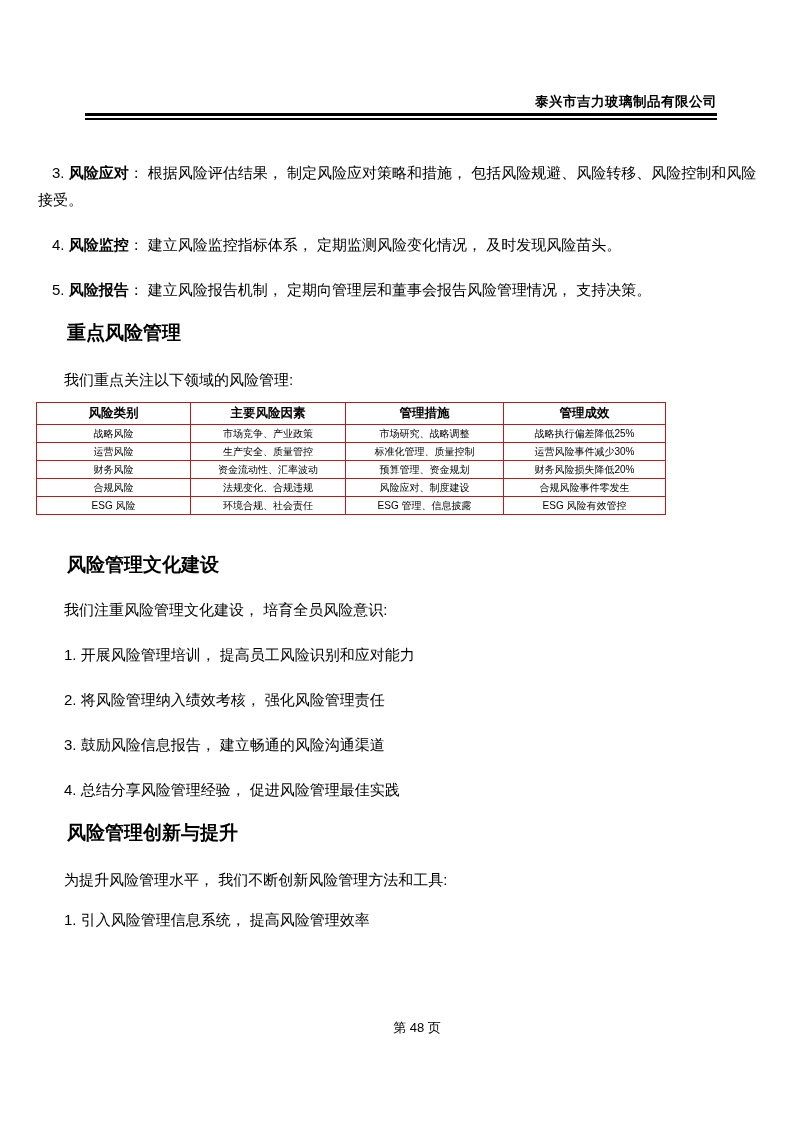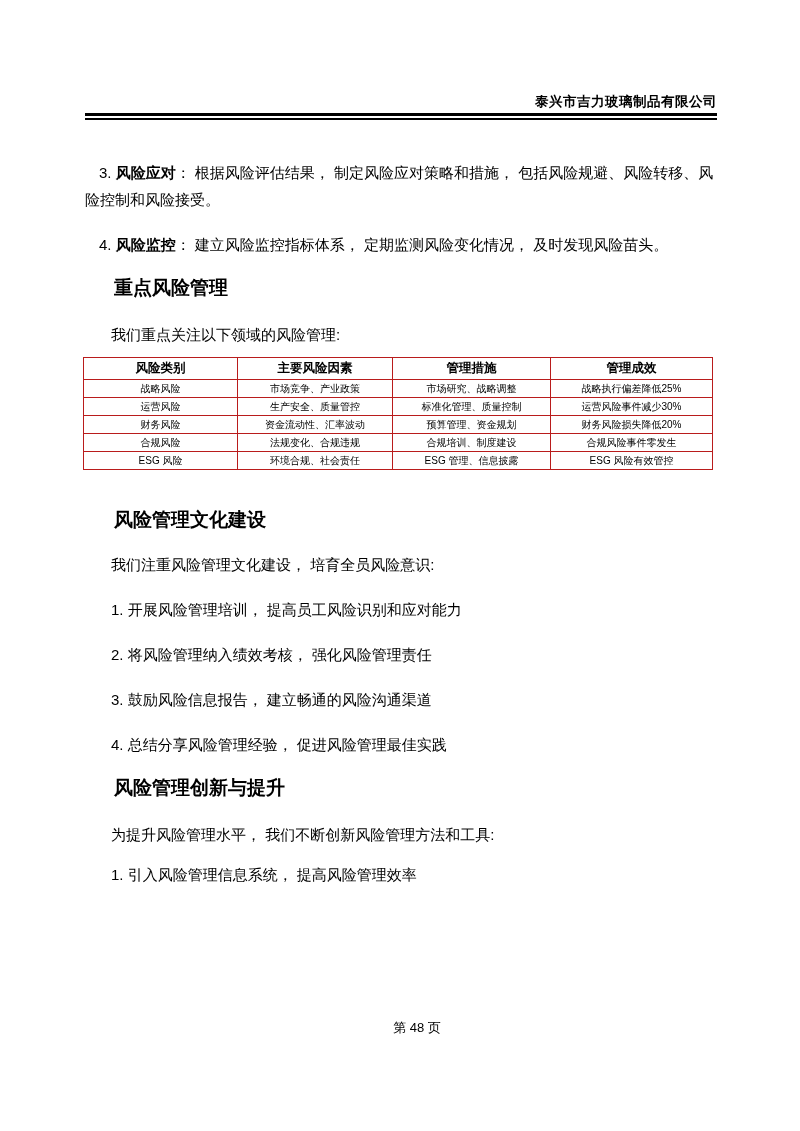--- a/index.html
+++ b/index.html
@@ -4,21 +4,21 @@
 <style>
   html,body { margin:0; padding:0; background:#ffffff; }
   .page {
     width:800px; height:1114px; position:relative; overflow:hidden;
     background:#ffffff; color:#000000;
     font-family:"Liberation Sans", sans-serif;
   }
   .header-area { margin:0 83px 0 85px; padding-top:94px; }
   .company-name { text-align:right; font-weight:bold; font-size:13.5px; line-height:16px; letter-spacing:0.5px; }
   .header-rule { margin-top:3px; height:2px; border-top:3px solid #000; border-bottom:2px solid #000; }
-  .content { margin:0 85px; }
+  .content { margin:0 38px; }
   p.body { font-size:15px; line-height:27px; margin:0 0 18px 0; }
   .num-item { text-indent:14px; }
   .sub-item { text-indent:26px; }
   .intro    { text-indent:26px; }
   .term { font-weight:bold; }
   h2.sec-heading { font-size:19px; line-height:24px; font-weight:bold; margin:0 0 21px 29px; }
   #item3 { margin-top:39px; }
   #heading1 { margin-top:4px; }
   #para1 { margin-bottom:0; }
   table.risk-table {
@@ -48,20 +48,21 @@
     <div class="company-name">泰兴市吉力玻璃制品有限公司</div>
     <div class="header-rule"></div>
   </div>
 
   <div class="content">
 
     <p class="body num-item" id="item3"><span>3.</span> <span class="term">风险应对</span><span>：</span> <span>根据风险评估结果， 制定风险应对策略和措施， 包括风险规避、风险转移、风险控制和风险接受。</span></p>
 
     <p class="body num-item"><span>4.</span> <span class="term">风险监控</span><span>：</span> <span>建立风险监控指标体系， 定期监测风险变化情况， 及时发现风险苗头。</span></p>
 
+    <p class="body num-item"><span>5.</span> <span class="term">风险报告</span><span>：</span> <span>建立风险报告机制， 定期向管理层和董事会报告风险管理情况， 支持决策。</span></p>
 
     <h2 class="sec-heading" id="heading1">重点风险管理</h2>
 
     <p class="body intro" id="para1">我们重点关注以下领域的风险管理:</p>
 
     <table class="risk-table">
       <colgroup>
         <col style="width:154px">
           <col style="width:155px">
           <col style="width:158px">
@@ -90,21 +91,21 @@
         </tr>
         <tr>
           <td>财务风险</td>
           <td>资金流动性、汇率波动</td>
           <td>预算管理、资金规划</td>
           <td>财务风险损失降低20%</td>
         </tr>
         <tr>
           <td>合规风险</td>
           <td>法规变化、合规违规</td>
-          <td>合规培训、制度建设</td>
+          <td>风险应对、制度建设</td>
           <td>合规风险事件零发生</td>
         </tr>
         <tr>
           <td>ESG 风险</td>
           <td>环境合规、社会责任</td>
           <td>ESG 管理、信息披露</td>
           <td>ESG 风险有效管控</td>
         </tr>
       </tbody>
     </table>

